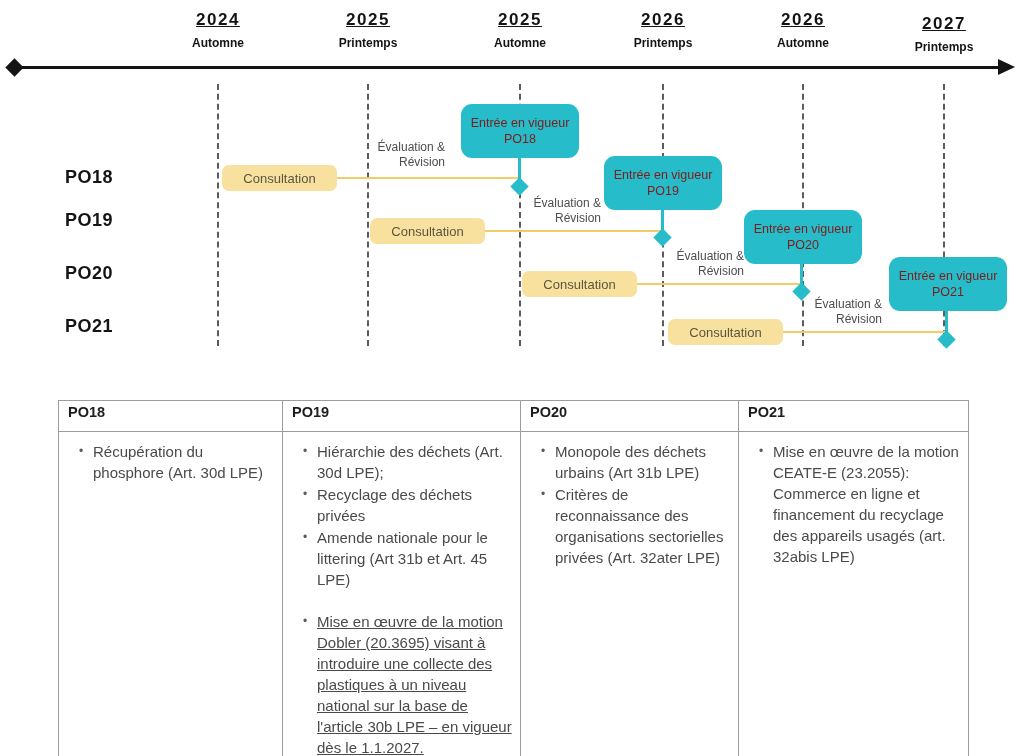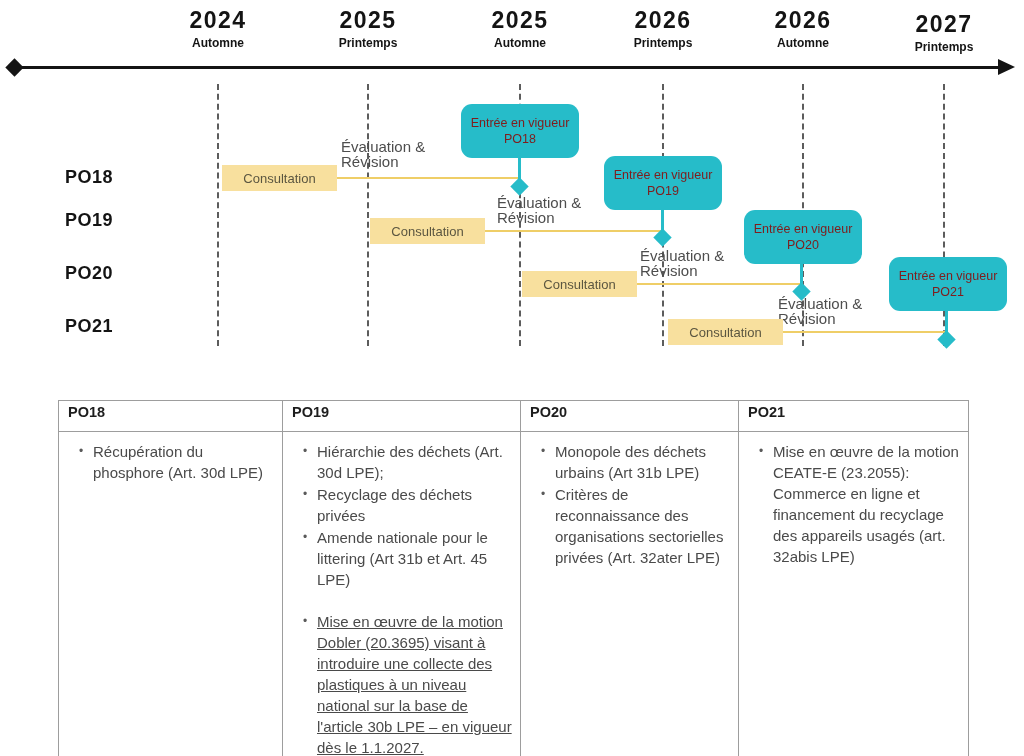--- a/index.html
+++ b/index.html
@@ -2,33 +2,33 @@
 <html><head>
 <meta charset="utf-8">
 <style>
   html,body{margin:0;padding:0;background:#fff;}
   #stage{
     position:relative;width:1024px;height:756px;background:#ffffff;overflow:hidden;
     font-family:"Liberation Sans","DejaVu Sans",sans-serif;
   }
   
   .axis-label{position:absolute;transform:translateX(-50%);text-align:center;color:#141414;font-weight:bold;}
-  .axis-year{font-size:23px;letter-spacing:1.5px;line-height:24px;}
+  .axis-year{font-size:17px;letter-spacing:1.5px;line-height:24px;text-decoration:underline;}
   .axis-season{font-size:12px;line-height:22px;}
   .axis-line{position:absolute;left:21px;top:66px;width:980px;height:3px;background:#141414;}
   .axis-start-diamond{position:absolute;left:8px;top:61px;width:13px;height:13px;background:#141414;transform:rotate(45deg);}
   .axis-arrowhead{position:absolute;left:998px;top:59px;width:0;height:0;
     border-left:17px solid #141414;border-top:8.5px solid transparent;border-bottom:8.5px solid transparent;}
   .vline{position:absolute;top:84px;height:262px;width:0;border-left:2px dashed #5c5c5c;z-index:1;}
   
   .row-label{position:absolute;left:65px;font-size:18px;font-weight:bold;color:#141414;letter-spacing:.5px;z-index:2;}
   .yline{position:absolute;height:2px;background:#EFCE67;z-index:2;}
-  .badge{position:absolute;width:115px;height:26px;background:#F8E09E;border-radius:0;z-index:3;
+  .badge{position:absolute;width:115px;height:26px;background:#F8E09E;border-radius:7px;z-index:3;
     display:flex;align-items:center;justify-content:center;font-size:13px;color:#5b5640;}
-  .eval{position:absolute;width:104px;text-align:left;font-size:15px;line-height:14.5px;color:#4d4d4d;z-index:2;}
+  .eval{position:absolute;width:104px;text-align:right;font-size:12px;line-height:14.5px;color:#4d4d4d;z-index:2;}
   .tconn{position:absolute;width:3px;background:#26BCC9;z-index:3;}
   .tbox{position:absolute;width:118px;height:54px;background:#26BCC9;border-radius:11px;z-index:4;
     display:flex;flex-direction:column;align-items:center;justify-content:center;
     font-size:12.5px;line-height:16px;color:#7f1d1d;text-align:center;}
   .tdiamond{position:absolute;width:13px;height:13px;background:#26BCC9;transform:rotate(45deg);z-index:5;}
   
   table#po-table{position:absolute;left:58px;top:400px;width:910px;height:347px;
     border-collapse:collapse;table-layout:fixed;}
   #po-table th,#po-table td{border:1px solid #9d9d9d;vertical-align:top;}
   #po-table th{height:26px;font-size:14.5px;text-align:left;padding:3px 8px 1px 9px;color:#1d1d1d;}

